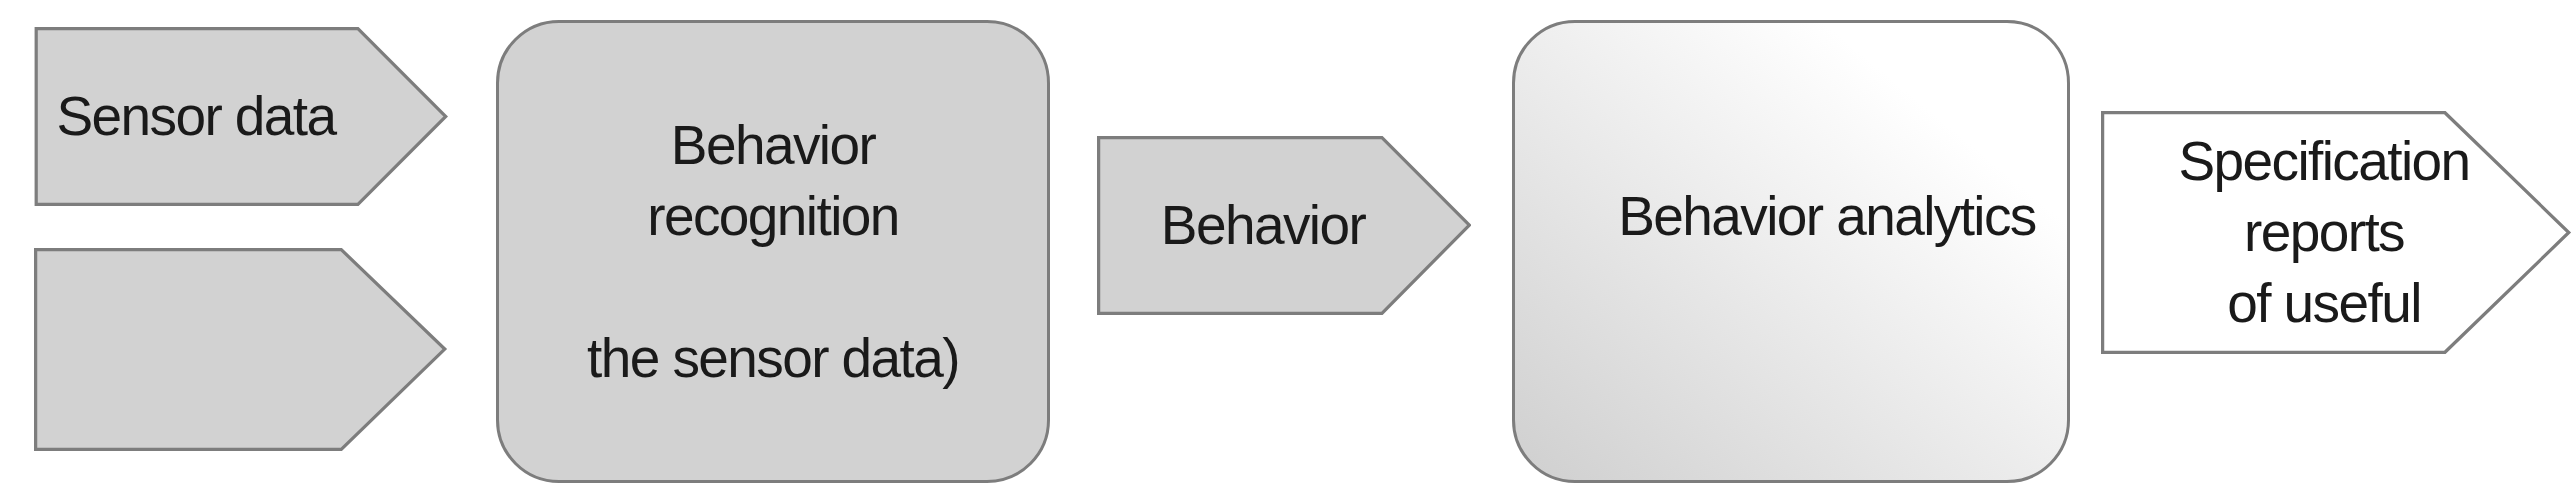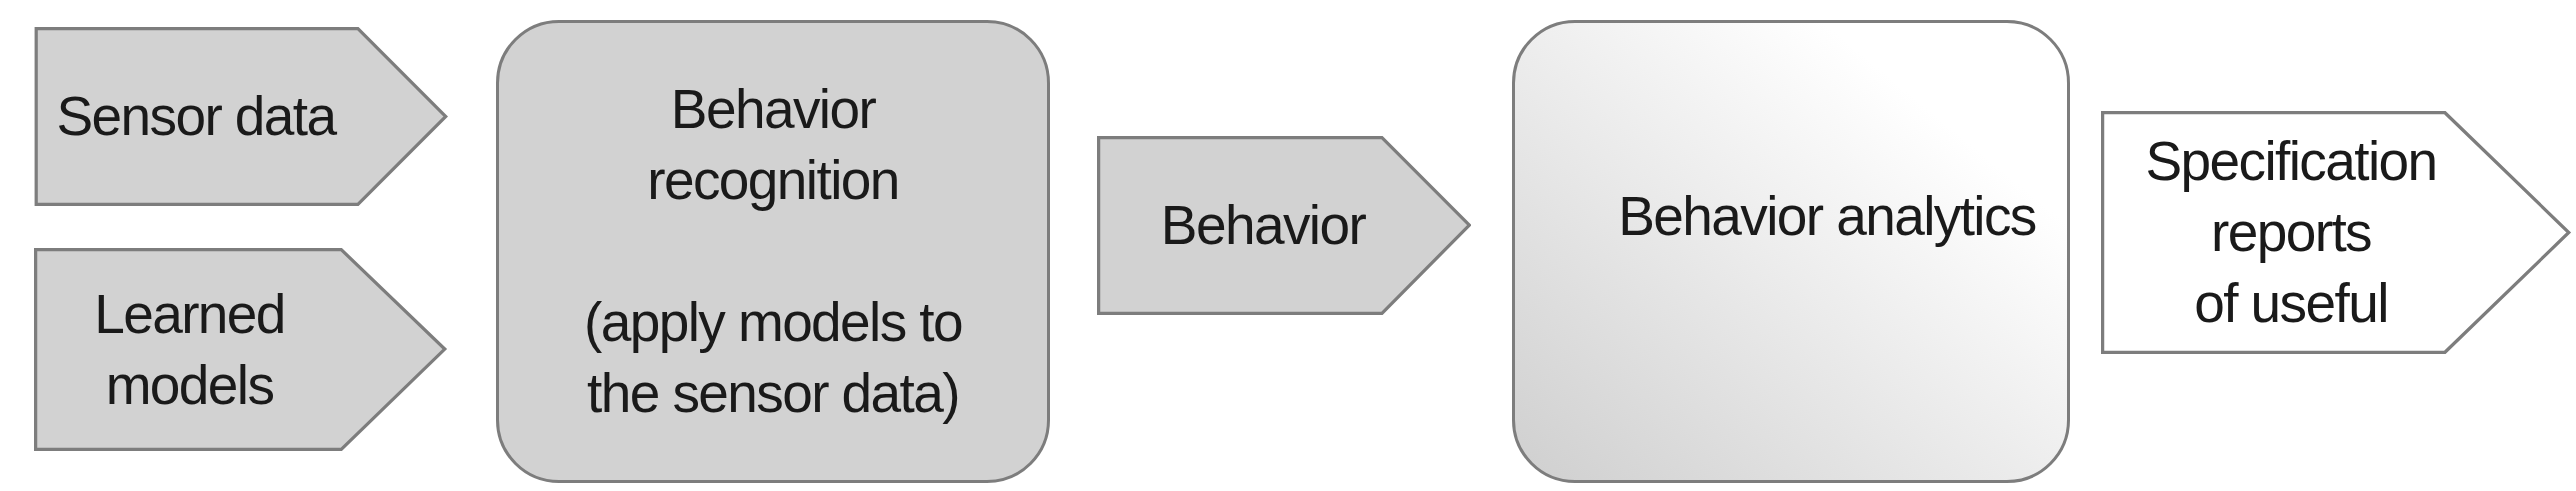--- a/index.html
+++ b/index.html
@@ -70,50 +70,45 @@
   <svg class="shape" style="left:34px; top:27px;" width="414" height="179" viewBox="0 0 512 222">
     <polygon class="pentagon-gray" points="2,2 401,2 510,111 401,220 2,220"></polygon>
   </svg>
   <div class="label" style="left:34px; top:27px; width:324px; height:179px;">
     <div class="line">Sensor data</div>
   </div>
 
   <svg class="shape" style="left:34px; top:248px;" width="414" height="203" viewBox="0 0 512 251">
     <polygon class="pentagon-gray" points="2,2 380,2 508,125 380,249 2,249"></polygon>
   </svg>
-  <div class="label" style="left:34px; top:248px; width:311px; height:203px;">
-    <div class="line">Learned</div>
-    <div class="line">models</div>
-  </div>
 
   <div class="box box-gray" style="left:496px; top:20px; width:554px; height:463px;"></div>
   <div class="label" style="left:496px; top:20px; width:554px; height:463px;">
     <div class="line">Behavior</div>
     <div class="line">recognition</div>
     <div class="line"></div>
-    <div class="line">(apply models to</div>
     <div class="line">the sensor data)</div>
   </div>
 
   <svg class="shape" style="left:1097px; top:136px;" width="374" height="179" viewBox="0 0 462 221">
     <polygon class="pentagon-gray" points="2,2 352,2 460,110 352,219 2,219"></polygon>
   </svg>
   <div class="label" style="left:1097px; top:136px; width:332px; height:179px;">
     <div class="line">Behavior</div>
   </div>
 
   <div class="box box-gradient" style="left:1512px; top:20px; width:558px; height:463px;"></div>
   <div class="label" style="left:1548px; top:20px; width:558px; height:463px;">
     <div class="line">Behavior analytics</div>
     <div class="line"></div>
   </div>
 
   <svg class="shape" style="left:2101px; top:111px;" width="471" height="243" viewBox="0 0 582 300">
     <polygon class="pentagon-white" points="2,2 425,2 578,150 425,298 2,298"></polygon>
   </svg>
-  <div class="label" style="left:2101px; top:111px; width:380px; height:243px;">
+  <div class="label" style="left:2101px; top:111px; width:380px; height:243px;padding-left:33px;">
     <div class="line">Specification</div>
     <div class="line">reports</div>
     <div class="line">of useful</div>
   </div>
 
 </div>
 
 
 </body></html>

